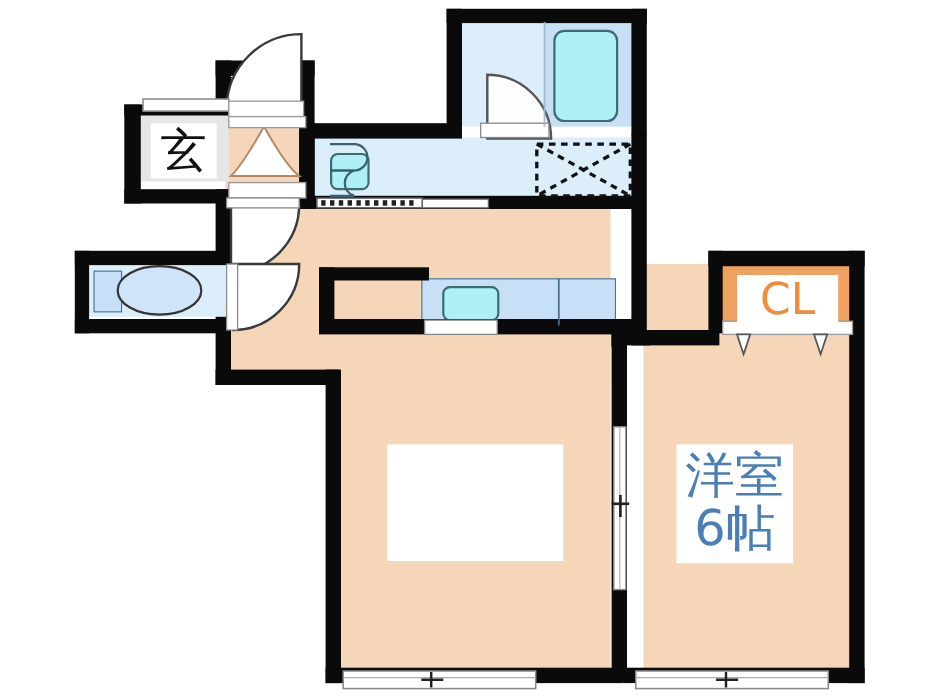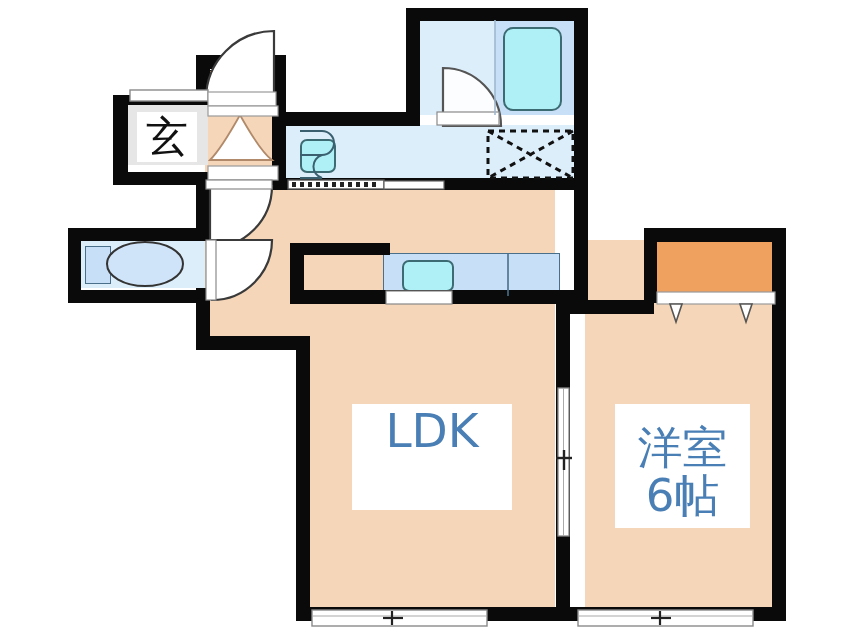--- a/index.html
+++ b/index.html
@@ -193,23 +193,25 @@
       <line x1="660" y1="611" x2="660" y2="625" stroke="#222222" stroke-width="2.2"></line>
       <line x1="651" y1="618" x2="671" y2="618" stroke="#222222" stroke-width="2.2"></line>
     </g>
 
   </svg>
 
   <div class="gen-label" style="left:137px;top:112px;width:60px;height:50px;font-size:42px;line-height:50px;">
     <span>玄</span>
   </div>
 
+  <div class="cl-label" style="left:670px;top:250px;width:92px;height:45px;font-size:40px;line-height:45px;">
+    <span>CL</span>
+  </div>
 
   <div class="label" style="left:352px;top:404px;width:160px;height:104px;font-size:47px;padding-top:2px;">
-    <div>LDK</div>
-  </div>
-
-  <div class="label" style="left:615px;top:404px;width:135px;height:104px;font-size:45px;padding-top:20px;">
+  </div>
+
+  <div class="label" style="left:615px;top:404px;width:106px;height:104px;font-size:45px;padding-top:4px;">
     <div>洋室</div>
     <div>6帖</div>
   </div>
 
 </div>
 
 </body></html>

